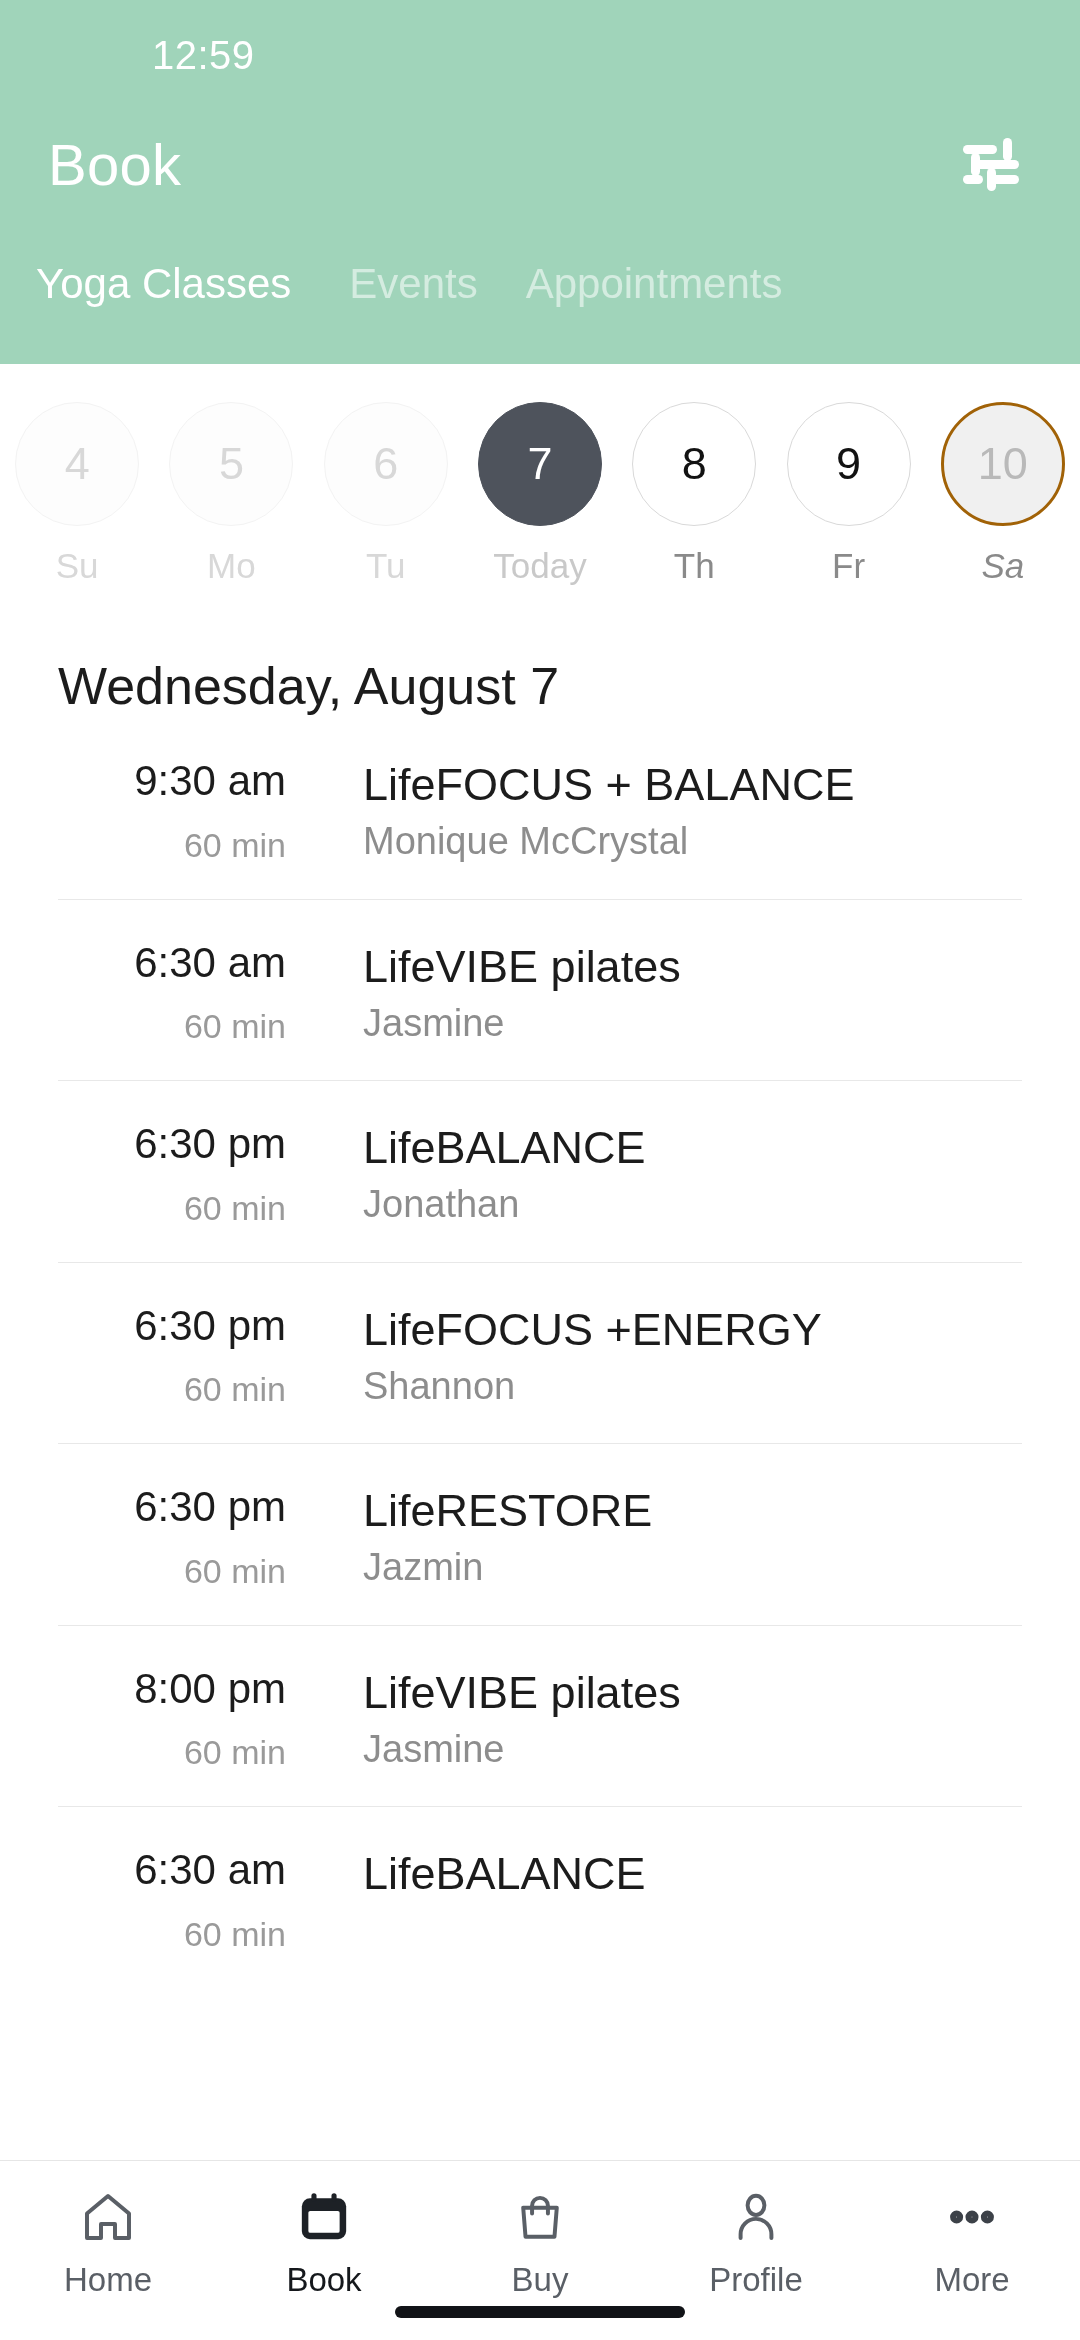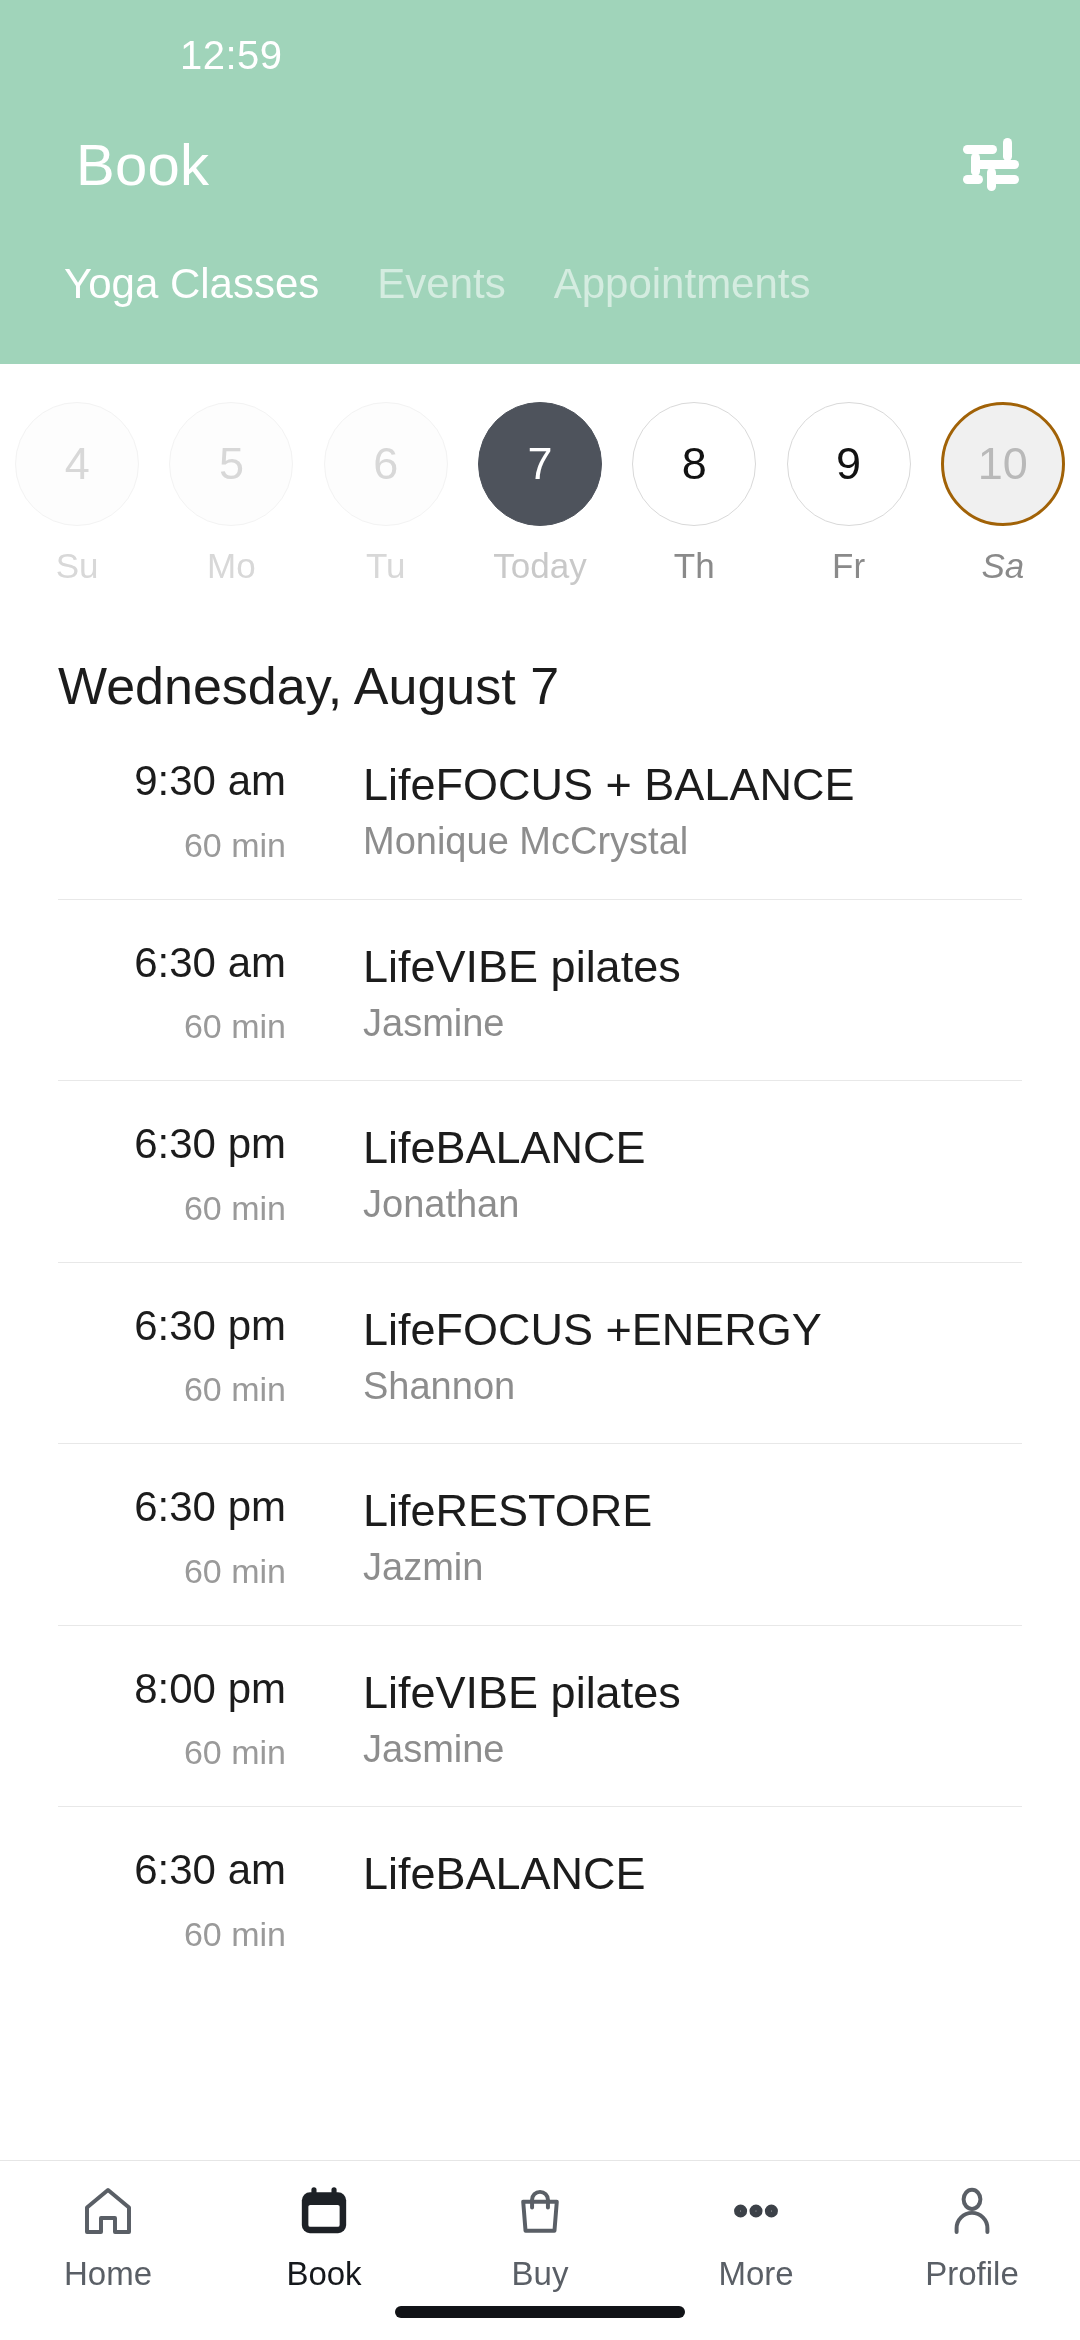--- a/index.html
+++ b/index.html
@@ -5,21 +5,21 @@
   * { margin:0; padding:0; box-sizing:border-box; }
   html, body {
     width:1080px; height:2340px;
     background:#ffffff;
     font-family:"Liberation Sans", sans-serif;
     overflow:hidden;
   }
   .phone { position:relative; width:1080px; height:2340px; background:#fff; display:flex; flex-direction:column; }
 
   
-  .header { background:#a0d4ba; flex:0 0 auto; padding-top:0;padding-left:28px; }
+  .header { background:#a0d4ba; flex:0 0 auto; padding-top:0; }
   .statusbar { height:110px; display:flex; align-items:center; padding-left:152px; }
   .status-time { color:#ffffff; font-size:40px; letter-spacing:0.5px; }
 
   .titlebar { height:108px; display:flex; align-items:center; justify-content:space-between; padding:0 52px 0 48px; }
   .app-title { color:#ffffff; font-size:58px; font-weight:400; letter-spacing:0.3px; }
   .filter-btn { width:74px; height:74px; display:flex; align-items:center; justify-content:center; cursor:pointer; }
   .filter-icon { width:56px; height:48px; position:relative; }
   .filter-icon .bar { position:absolute; height:9px; background:#ffffff; border-radius:5px; }
   .filter-icon .knob { position:absolute; width:9px; height:23px; background:#ffffff; border-radius:5px; }
 
@@ -55,21 +55,21 @@
   .timecol { width:280px; flex:0 0 280px; text-align:right; padding-right:52px; }
   .ctime { font-size:42px; color:#1c1c1c; line-height:1.18; }
   .cdur  { font-size:34px; color:#9a9a9a; margin-top:20px; }
   .infocol { flex:1 1 auto; padding-top:2px; }
   .cname { font-size:45px; color:#1c1c1c; line-height:1.2; }
   .cteacher { font-size:38px; color:#8d8d8d; margin-top:8px; }
 
   
   .bottomnav {
     flex:0 0 auto; height:180px; border-top:1px solid #e6e6e6;
-    background:#ffffff; display:flex; align-items:flex-start; padding-top:20px;
+    background:#ffffff; display:flex; align-items:flex-start; padding-top:26px;
   }
   .navitem { flex:1 1 0; display:flex; flex-direction:column; align-items:center; cursor:pointer; }
   .navicon { height:60px; display:flex; align-items:center; justify-content:center; }
   .navlabel { margin-top:14px; font-size:33px; color:#5a5f66; }
   .navitem.active .navlabel { color:#15181c; }
   .homeindicator { position:absolute; left:50%; transform:translateX(-50%); bottom:22px; width:290px; height:12px; border-radius:7px; background:#111317; }
 </style>
 </head>
 <body>
 
@@ -243,34 +243,34 @@
         <svg width="56" height="56" viewBox="0 0 24 24" fill="none" stroke="#5a5f66" stroke-width="1.7" stroke-linejoin="round">
           <path d="M4.8 8h14.4l-1 12.5H5.8z"></path>
           <path d="M8.6 10.5V7.2a3.4 3.4 0 0 1 6.8 0v3.3" stroke-linecap="round"></path>
         </svg>
       </span>
       <span class="navlabel">Buy</span>
     </div>
 
     <div class="navitem">
       <span class="navicon">
+        <svg width="56" height="56" viewBox="0 0 24 24" fill="none" stroke="#5a5f66" stroke-width="1.7">
+          <ellipse cx="12" cy="7" rx="3.6" ry="4.1"></ellipse>
+          <path d="M5.4 21v-1.6a6.6 6.6 0 0 1 13.2 0V21" stroke-linecap="round"></path>
+        </svg>
+      </span>
+      <span class="navlabel">Profile</span>
+    </div>
+
+    <div class="navitem">
+      <span class="navicon">
         <svg width="56" height="56" viewBox="0 0 24 24" fill="none" stroke="#3c4148" stroke-width="2.6">
           <circle cx="5.4" cy="12" r="1.5"></circle>
           <circle cx="12" cy="12" r="1.5"></circle>
           <circle cx="18.6" cy="12" r="1.5"></circle>
         </svg>
       </span>
       <span class="navlabel">More</span>
     </div>
-
-    <div class="navitem">
-      <span class="navicon">
-        <svg width="56" height="56" viewBox="0 0 24 24" fill="none" stroke="#5a5f66" stroke-width="1.7">
-          <ellipse cx="12" cy="7" rx="3.6" ry="4.1"></ellipse>
-          <path d="M5.4 21v-1.6a6.6 6.6 0 0 1 13.2 0V21" stroke-linecap="round"></path>
-        </svg>
-      </span>
-      <span class="navlabel">Profile</span>
-    </div>
   </div>
 
   <div class="homeindicator"></div>
 </div>
 
 </body></html>

